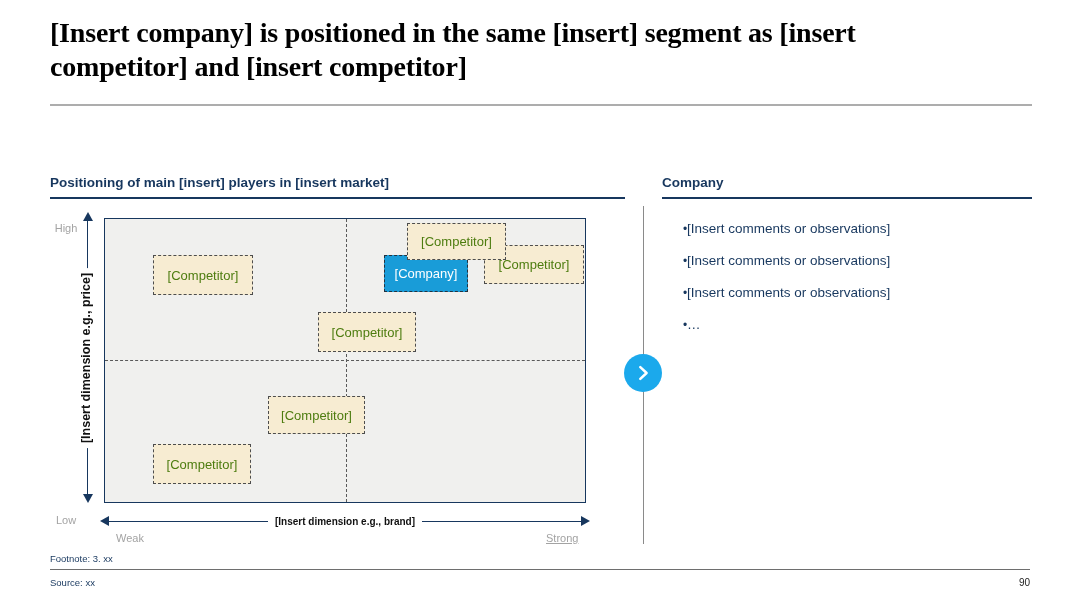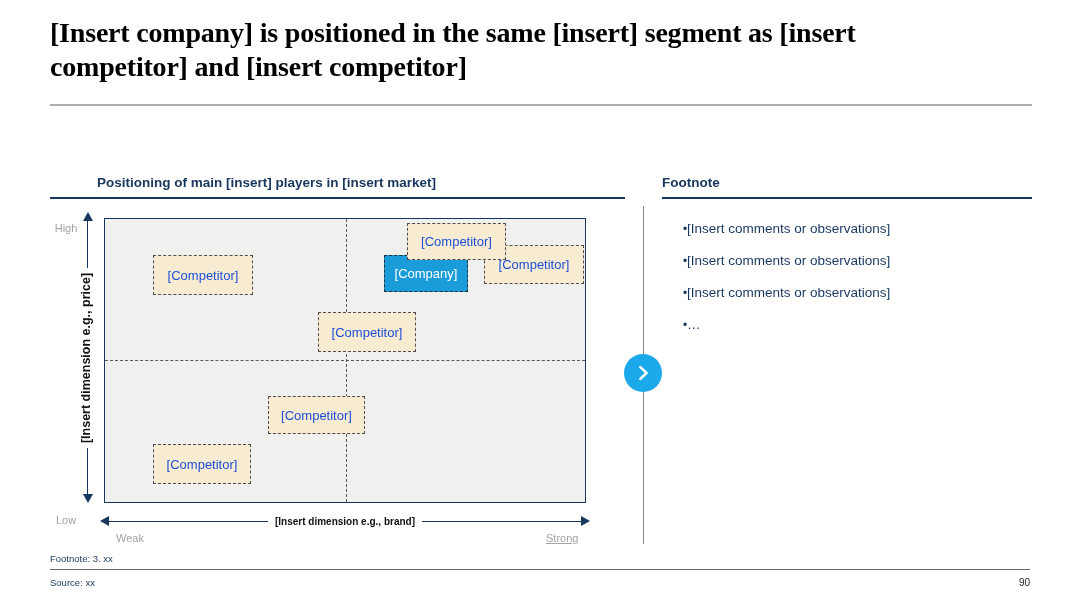--- a/index.html
+++ b/index.html
@@ -10,37 +10,37 @@
   }
   
   .title {
     position:absolute; left:50px; top:16px; max-width:835px;
     font-family:"Liberation Serif", serif; font-weight:700;
     font-size:28px; line-height:1.2; color:#000; letter-spacing:-0.2px;
   }
   .title-rule { position:absolute; left:50px; top:104px; width:982px; height:1.5px; background:#adadad; }
   
   .sec-head { position:absolute; top:175px; font-size:13.5px; font-weight:700; color:#17375E; }
-  .sec-head.left  { left:50px;margin-left:47px; }
+  .sec-head.left  { left:50px; }
   .sec-head.right { left:662px; }
   .sec-rule { position:absolute; top:197px; height:2px; background:#17375E; }
   .sec-rule.left  { left:50px;  width:575px; }
   .sec-rule.right { left:662px; width:370px; }
   
   .plot {
     position:absolute; left:104px; top:218px; width:482px; height:285px;
     background:#F0F0EE; border:1.5px solid #17375E;
   }
   .qline-v { position:absolute; left:241px; top:0; height:100%; width:0; border-left:1.6px dashed #595959; }
   .qline-h { position:absolute; top:141px; left:0; width:100%; height:0; border-top:1.6px dashed #595959; }
   .mbox {
     position:absolute; display:flex; align-items:center; justify-content:center;
     font-size:13px; text-align:center;
   }
-  .mbox.competitor { background:#F7ECD2; border:1.6px dashed #4d4d4d; color:#1d4ed8; }
+  .mbox.competitor { background:#F7ECD2; border:1.6px dashed #4d4d4d; color:#4d7c0f; }
   .mbox.company    { background:#199CD8; border:1.6px dashed #23313f; color:#ffffff; }
   
   .y-line { position:absolute; left:87px; top:221px; width:0; height:274px; border-left:1.6px solid #17375E; }
   .x-line { position:absolute; left:108px; top:521px; height:0; width:474px; border-top:1.6px solid #17375E; }
   .arr { position:absolute; width:0; height:0; }
   .arr.up    { left:83px;  top:212px; border-left:5px solid transparent; border-right:5px solid transparent; border-bottom:9px solid #17375E; }
   .arr.down  { left:83px;  top:494px; border-left:5px solid transparent; border-right:5px solid transparent; border-top:9px solid #17375E; }
   .arr.left  { left:100px; top:516px; border-top:5px solid transparent; border-bottom:5px solid transparent; border-right:9px solid #17375E; }
   .arr.right { left:581px; top:516px; border-top:5px solid transparent; border-bottom:5px solid transparent; border-left:9px solid #17375E; }
   .y-title {
@@ -75,21 +75,21 @@
 </head>
 <body>
 
 <div class="page">
 
   <h1 class="title">[Insert company] is positioned in the same [insert] segment as [insert competitor] and [insert competitor]</h1>
   <div class="title-rule"></div>
 
   <div class="sec-head left">Positioning of main [insert] players in [insert market]</div>
   <div class="sec-rule left"></div>
-  <div class="sec-head right">Footnote</div>
+  <div class="sec-head right">Company</div>
   <div class="sec-rule right"></div>
 
   <div class="plot">
     <div class="qline-v"></div>
     <div class="qline-h"></div>
 
   <div class="mbox competitor" style="left: 48px; top: 36px; width: 100px; height: 40px; z-index: 1;">[Competitor]</div>
       <div class="mbox competitor" style="left: 302px; top: 4px; width: 99px; height: 37px; z-index: 3;">[Competitor]</div>
       <div class="mbox competitor" style="left: 379px; top: 26px; width: 100px; height: 39px; z-index: 1;">[Competitor]</div>
       <div class="mbox company" style="left: 279px; top: 36px; width: 84px; height: 37px; z-index: 2;">[Company]</div>

